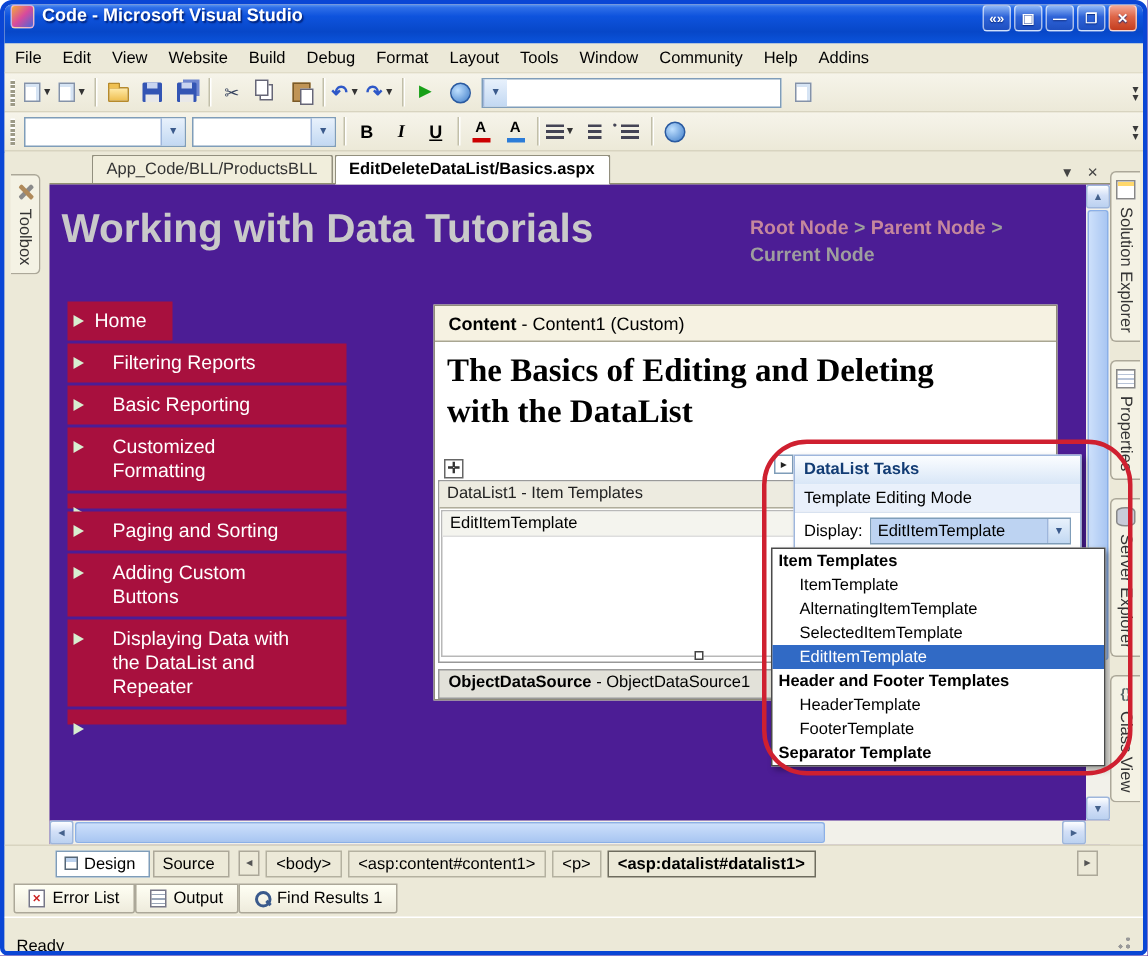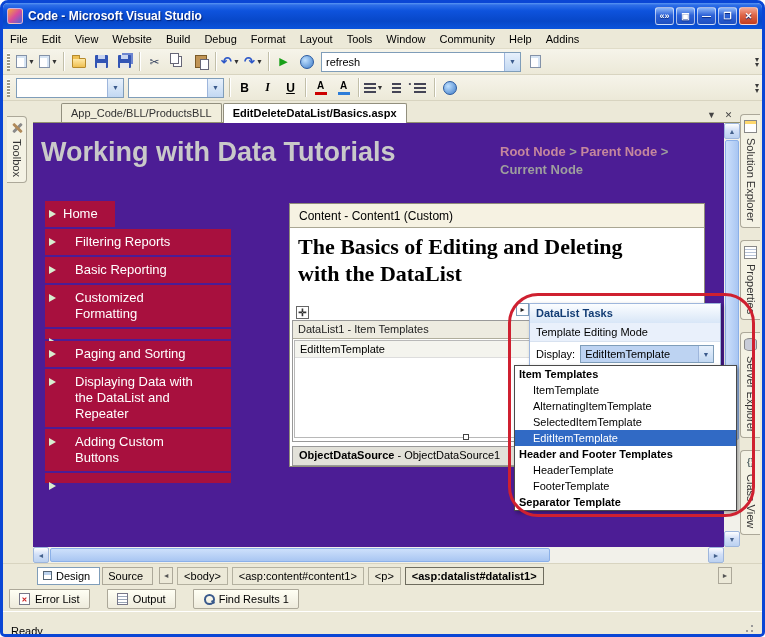--- a/index.html
+++ b/index.html
@@ -3,21 +3,21 @@
 <meta charset="utf-8">
 <style>
   *{margin:0;padding:0;box-sizing:border-box}
   html,body{width:765px;height:637px;overflow:hidden}
   body{font-family:"Liberation Sans",sans-serif;font-size:11px;color:#000;background:#fff}
   .window{position:relative;width:765px;height:637px;border:3px solid #0A46D5;border-radius:8px 8px 5px 5px;overflow:hidden;background:#ECE9D8}
 
   
   .titlebar{position:absolute;left:0;top:0;width:759px;height:26px;
     background:linear-gradient(180deg,#5A96F2 0%,#2E6EE8 8%,#0E53DD 30%,#0747C8 70%,#0B54DC 100%);
-    display:flex;align-items:center;padding:0 4px;color:#fff}
+    display:flex;padding:0 4px;color:#fff}
   .app-icon{width:16px;height:16px;border-radius:3px;margin-right:5px;
     background:linear-gradient(135deg,#F2A93B 0%,#D84A9C 50%,#4A66D8 100%);border:1px solid #fff8}
   .title-text{font-weight:bold;font-size:12px;text-shadow:1px 1px 1px #00227A;flex:1;white-space:nowrap}
   .tb-btn{width:19px;height:18px;margin-left:2px;border-radius:3px;border:1px solid #FFFFFF99;
     background:linear-gradient(180deg,#8FB8F8,#2E63D8 45%,#1E4FC0);color:#fff;font-size:9px;font-weight:bold;
     display:flex;align-items:center;justify-content:center;text-shadow:0 1px 1px #00227A}
   .tb-btn.close{background:linear-gradient(180deg,#F4A693,#DE6547 45%,#C33D1F)}
 
   
   .menubar{position:absolute;left:0;top:26px;width:759px;height:20px;background:#ECE9D8;display:flex;align-items:center;border-bottom:1px solid #E0DCC8}
@@ -95,21 +95,21 @@
 
   
   .nav{position:absolute;left:12px;top:78px;width:186px}
   .nav-item{position:relative;background:#A8103E;color:#fff;font-size:13px;line-height:16px;padding:5px 30px 5px 30px;margin-bottom:2px;width:186px}
   .nav-item.home{width:70px;padding:5px 6px 5px 18px}
   .nav-arrow{position:absolute;left:4px;top:9px;width:0;height:0;border-left:7px solid #D8EED0;border-top:4px solid transparent;border-bottom:4px solid transparent}
 
   
   .content-box{position:absolute;left:256px;top:80px;width:416px;height:264px;border:1px solid #8F8C7A;background:#fff}
   .content-hdr{height:24px;background:#F6F2E2;border-bottom:1px solid #A9A692;padding:5px 9px;font-size:12px}
-  .content-hdr b{font-weight:normal}
+  .content-hdr b{font-weight:bold}
   .content-heading{margin:6px 8px;width:330px;font-family:"Liberation Serif",serif;font-weight:bold;font-size:22px;line-height:1.22;color:#000}
   .move-handle{position:absolute;left:6px;top:102px;width:13px;height:13px;border:1px solid #666;background:#fff;color:#333;font-size:10px;line-height:11px;text-align:center;font-weight:bold}
   .dl-designer{position:absolute;left:2px;top:116px;width:410px;height:122px;border:1px solid #999;background:#fff}
   .dl-hdr{height:18px;background:#EDEBE0;border-bottom:1px solid #B0AD9C;padding:2px 5px;font-size:11px;color:#222}
   .tpl-box{position:absolute;left:1px;top:19px;width:344px;height:98px;border:1px solid #B8B8B8;background:#fff}
   .tpl-label{height:17px;background:#F4F4EE;border-bottom:1px solid #DDD;padding:2px 5px;font-size:11px}
   .tpl-dot{position:absolute;left:168px;bottom:-3px;width:6px;height:6px;background:#fff;border:1px solid #444}
   .ods-bar{position:absolute;left:2px;top:242px;width:410px;height:20px;border:1px solid #999;background:#E2E1D9;padding:2px 6px;font-size:11px;white-space:nowrap;overflow:hidden}
 
   
@@ -145,21 +145,21 @@
   .view-btn{display:flex;align-items:center;gap:4px;border:1px solid #7F9DB9;background:#fff;padding:2px 9px 2px 5px;font-size:11px;margin-right:2px}
   .view-btn.inactive{border-color:#ACA899;background:#ECE9D8}
   .view-ic{width:9px;height:9px;border:1px solid #567;background:linear-gradient(180deg,#BCD2EE 0 3px,#fff 3px)}
   .mini-nav{width:14px;height:17px;border:1px solid #ACA899;background:#ECE9D8;display:flex;align-items:center;justify-content:center;color:#555;font-size:7px;margin:0 4px}
   .tagbtn{border:1px solid #B4B1A0;background:#ECE9D8;padding:2px 6px;font-size:11px;margin-right:4px;white-space:nowrap}
   .tagbtn.current{font-weight:bold;border-color:#6E6C5E}
   .db-spacer{flex:1}
   .mini-nav.right{margin-right:30px}
 
   
-  .paneltabs{position:absolute;left:0;top:584px;width:759px;height:24px;background:#ECE9D8;display:flex;align-items:center;padding-left:6px;gap:17px}
+  .paneltabs{position:absolute;left:0;top:584px;width:759px;height:24px;background:#ECE9D8;display:flex;align-items:center;padding-left:6px;gap:0}
   .ptab{display:flex;align-items:center;gap:5px;border:1px solid #ACA899;background:linear-gradient(180deg,#FFFFF4,#EEEBDC);padding:3px 9px;font-size:11px;border-radius:0 0 2px 2px}
   .mini-ic{width:11px;height:12px;background:#fff;border:1px solid #778;position:relative;font-size:7px;line-height:11px;text-align:center}
   .mini-ic.err{color:#C22;font-weight:bold}
   .mini-ic.out{background:repeating-linear-gradient(180deg,#fff 0 2px,#9AA6B8 2px 3px)}
   .mini-ic.find{border:none;background:none}
   .mini-ic.find::before{content:"";position:absolute;left:1px;top:1px;width:7px;height:7px;border:2px solid #3A5A8C;border-radius:50%}
   .mini-ic.find::after{content:"";position:absolute;left:8px;top:8px;width:4px;height:2px;background:#3A5A8C;transform:rotate(45deg)}
 
   
   .statusbar{position:absolute;left:0;top:608px;width:759px;height:39px;background:#ECE9D8;border-top:1px solid #fff;display:flex;align-items:center;padding:0 8px;font-size:11px}
@@ -242,21 +242,20 @@
         <span class="caret">▼</span>
       </span>
     <span class="sep"></span>
     <span class="tbtn">
         <span class="ic-play">▶</span>
       </span>
     <span class="tbtn">
         <span class="ic-globe"></span>
       </span>
     <span class="combo refresh-combo">
-      <span class="val">refresh</span>
       <span class="drop">▼</span>
     </span>
     <span class="tbtn">
         <span class="ic-page"></span>
       </span>
     <span class="overflow-chip">
         <span>▾</span>
         <span>▾</span>
       </span>
   </div>
@@ -359,22 +358,22 @@
       <span>Current Node</span>
     </div>
 
     <div class="nav">
       <div class="nav-item home"><span class="nav-arrow"></span><span>Home</span></div>
       <div class="nav-item"><span class="nav-arrow"></span><span>Filtering Reports</span></div>
       <div class="nav-item"><span class="nav-arrow"></span><span>Basic Reporting</span></div>
       <div class="nav-item"><span class="nav-arrow"></span><span>Customized Formatting</span></div>
       <div class="nav-item"><span class="nav-arrow"></span></div>
       <div class="nav-item"><span class="nav-arrow"></span><span>Paging and Sorting</span></div>
+      <div class="nav-item"><span class="nav-arrow"></span><span>Adding Custom Buttons</span></div>
       <div class="nav-item"><span class="nav-arrow"></span><span>Displaying Data with the DataList and Repeater</span></div>
-      <div class="nav-item"><span class="nav-arrow"></span><span>Adding Custom Buttons</span></div>
       <div class="nav-item"><span class="nav-arrow"></span></div>
     </div>
 
     <div class="content-box">
       <div class="content-hdr"><b>Content</b><span> - Content1 (Custom)</span></div>
       <div class="content-heading">The Basics of Editing and Deleting with the DataList</div>
       <div class="move-handle">✛</div>
 
       <div class="dl-designer">
         <div class="dl-hdr">DataList1 - Item Templates</div>

